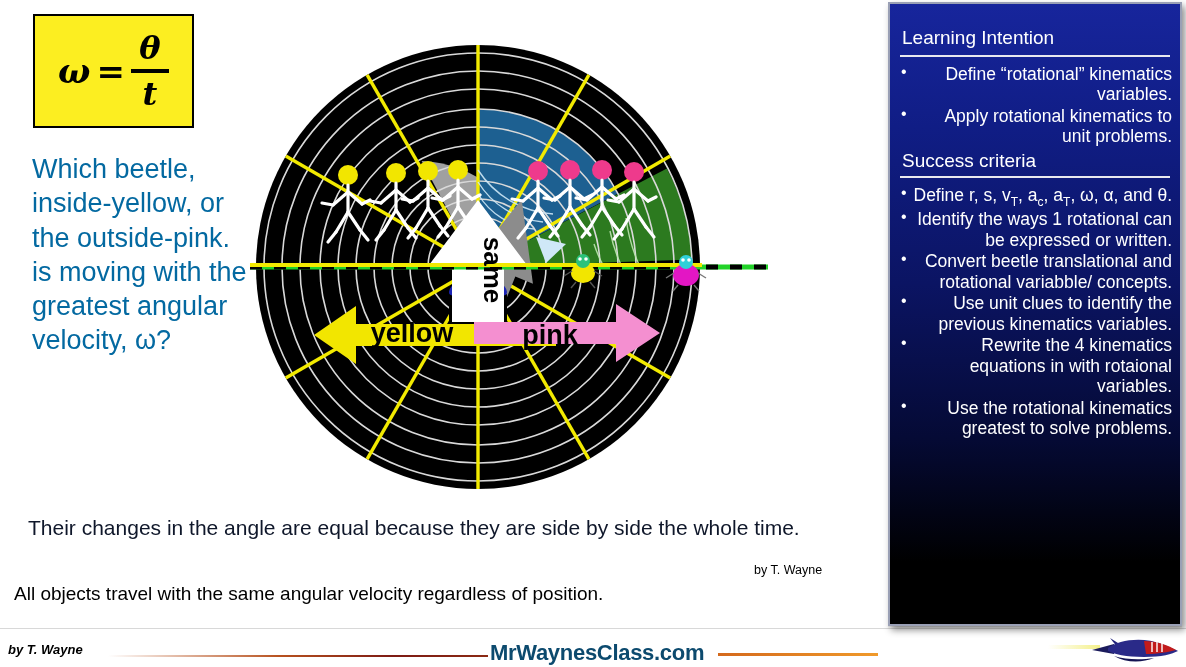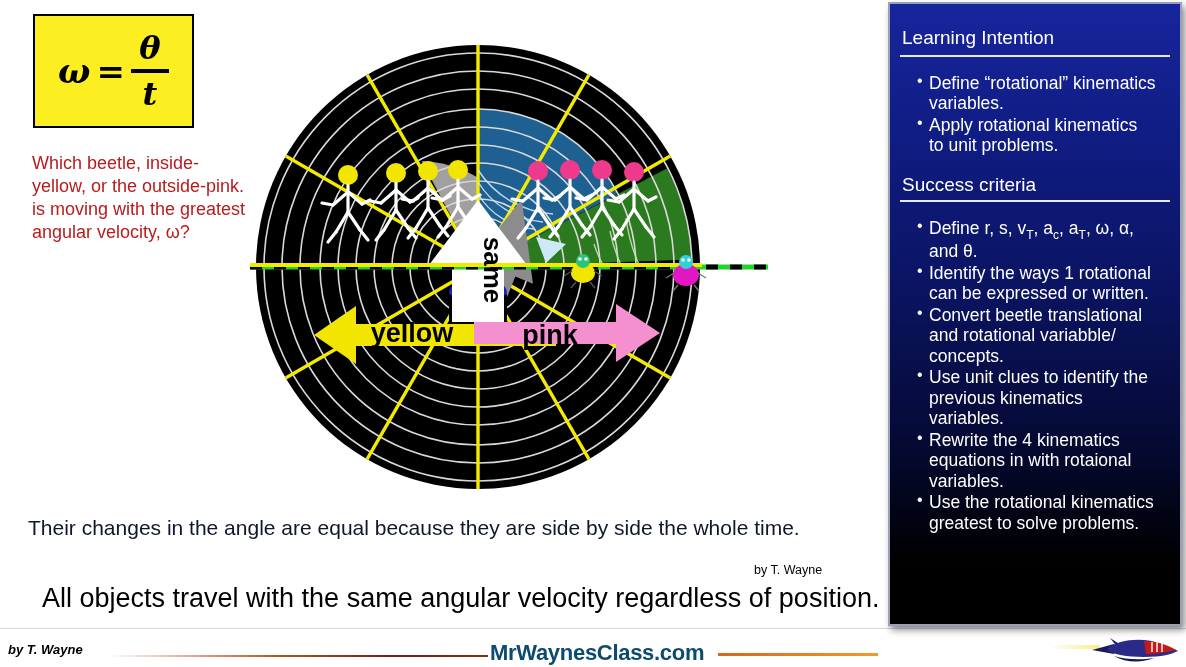--- a/index.html
+++ b/index.html
@@ -25,38 +25,38 @@
     display:flex;align-items:center;gap:6px;
   }
   .formula .frac{display:inline-flex;flex-direction:column;align-items:center;line-height:1;}
   .formula .frac .num{font-size:32px;padding-bottom:2px;}
   .formula .frac .bar{display:block;width:38px;height:4px;background:#000;margin:3px 0;}
   .formula .frac .den{font-size:32px;padding-top:2px;}
 
   
   #question-text{
     position:absolute;left:32px;top:152px;width:215px;
-    font-size:18px;line-height:1.27;color:#b91c1c;font-weight:400;
+    font-size:27px;line-height:1.27;color:#0369a1;font-weight:400;
   }
 
   
   #diagram{position:absolute;left:236px;top:22px;width:560px;height:490px;}
 
   
   #statement1{
     position:absolute;left:28px;top:514px;width:830px;
     font-size:21px;line-height:1.34;color:#0f172a;
   }
   #byline-mid{
     position:absolute;left:754px;top:563px;
     font-size:12.5px;color:#000;
   }
   #statement2{
     position:absolute;left:14px;top:583px;width:860px;
-    font-size:27px;color:#000;margin-left:28px;
+    font-size:19px;color:#000;
   }
 
   
   #footer-byline{
     position:absolute;left:8px;top:642px;
     font-size:13px;font-style:italic;font-weight:bold;color:#000;
   }
   #footer-rule-left{
     position:absolute;left:108px;top:655px;width:380px;height:2px;
     background:linear-gradient(to right,#ffffff,#b8521f 45%,#7d1b14 75%,#8b2a14);
@@ -79,21 +79,21 @@
     background:linear-gradient(to bottom,#17259c 0%,#101d85 20%,#0b1463 45%,#050a35 70%,#000000 90%,#000000 100%);
     border:2px solid #9aa0b5;
     box-shadow:3px 4px 7px rgba(0,0,0,.45);
     color:#fff;
     overflow:hidden;
   }
   #side-panel .pheader{
     font-size:19px;padding:23px 10px 3px 12px;color:#ffffff;
   }
   #side-panel .prule{height:2px;background:#e9e9ef;margin:3px 10px 7px 10px;}
-  #side-panel ul{list-style:none;margin:16px;padding:0 8px 0 10px;}
+  #side-panel ul{list-style:none;margin:0;padding:0 8px 0 10px;text-align:right;}
   #side-panel li{
     position:relative;font-size:17.5px;line-height:1.17;
     padding-left:13px;margin-bottom:1px;color:#ffffff;
   }
   #side-panel li::before{
     content:"\2022";position:absolute;left:1px;top:-1px;font-size:16px;
   }
   #side-panel .sub{font-size:12px;vertical-align:sub;}
   #side-panel .subhead{font-size:19px;padding:2px 10px 1px 12px;}
 

